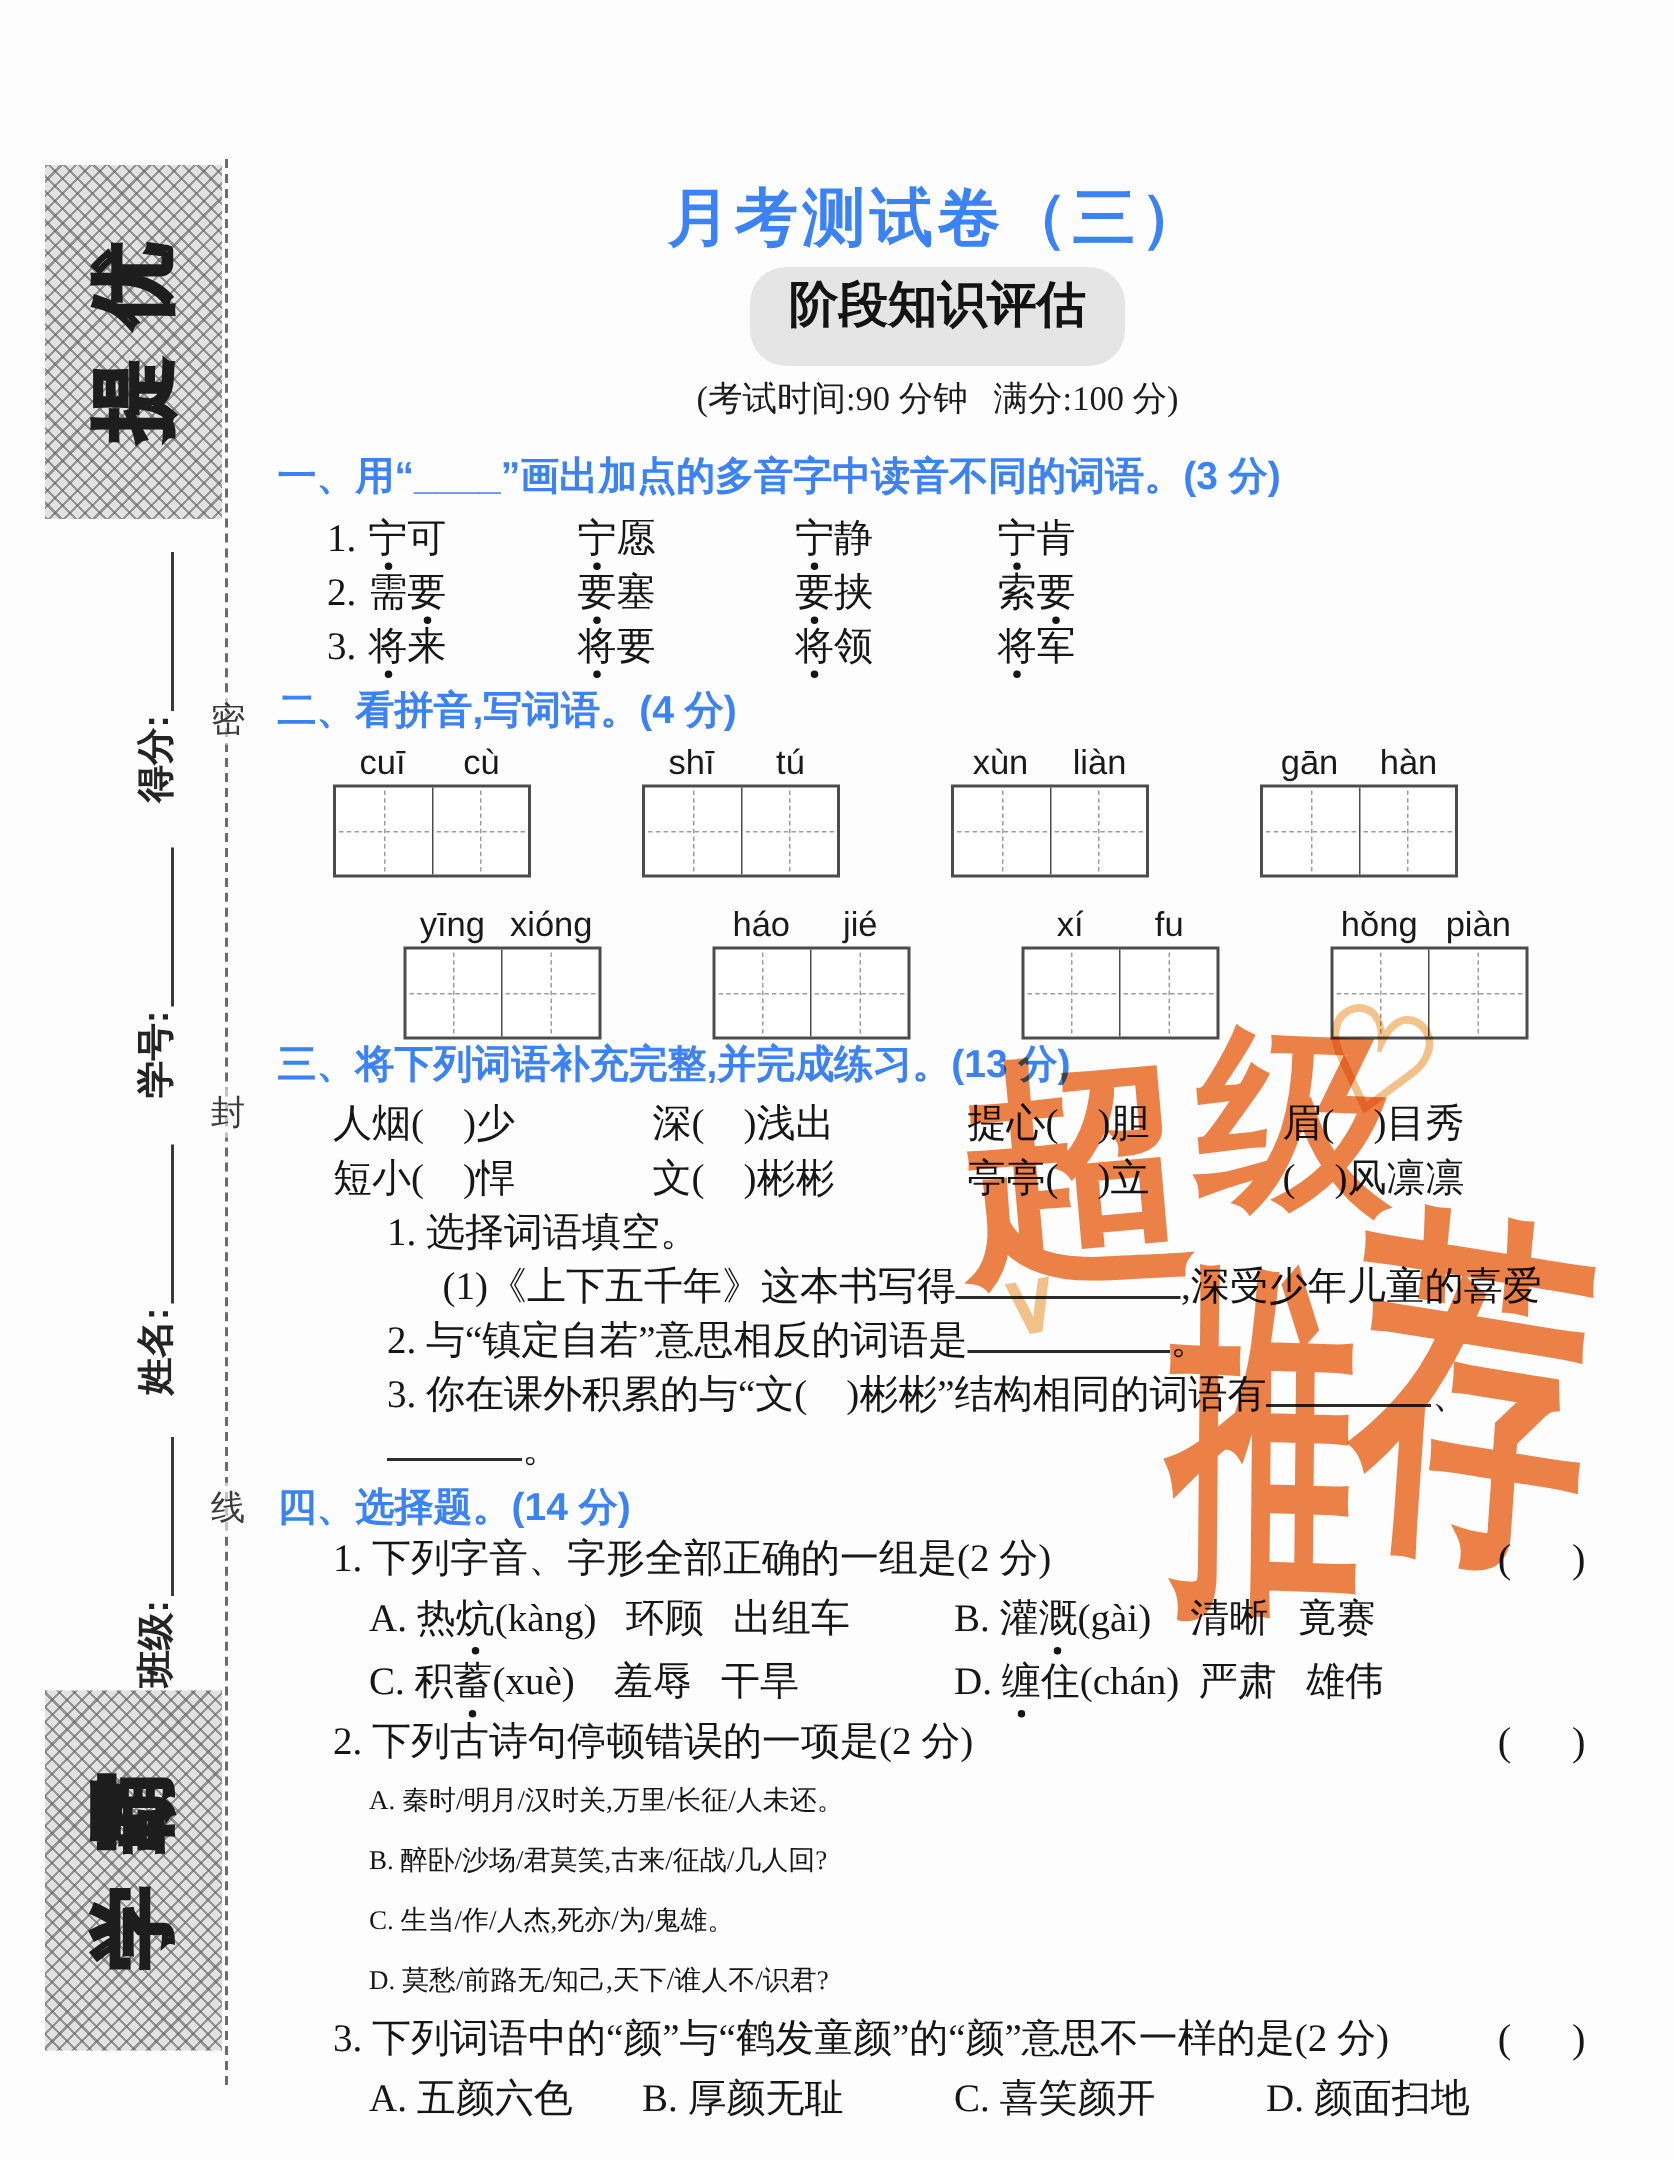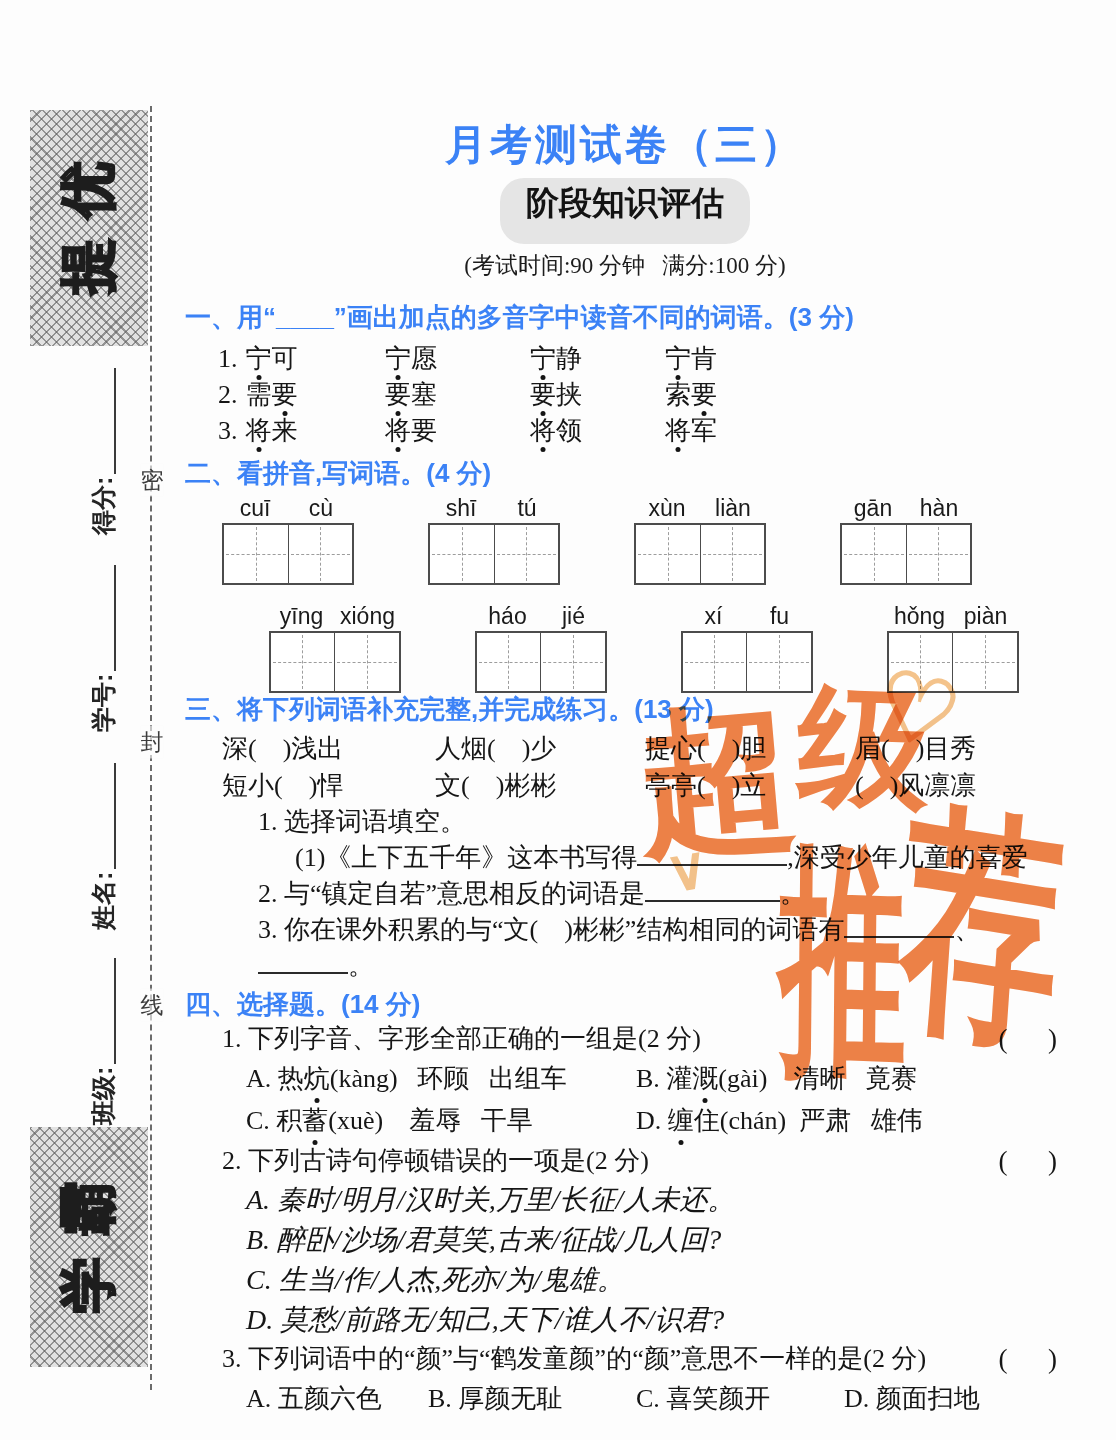--- a/index.html
+++ b/index.html
@@ -115,21 +115,21 @@
   .w150 { width:150px; } .w135 { width:135px; }
   .w110 { width:110px; } .w90 { width:90px; }
 
   
   .q-stem { position:relative; padding-left:37px; font-size:26px; line-height:38px; }
   .bracket { position:absolute; right:8px; top:0; font-size:27px; white-space:pre; }
   .q1-row {
     display:grid; grid-template-columns:390px auto;
     padding-left:61px; font-size:26px; line-height:42px; white-space:pre;
   }
-  .q2-option { padding-left:61px; font-size:28px; line-height:40px;font-style:italic; }
+  .q2-option { padding-left:61px; font-size:18px; line-height:40px; }
   #q3-options {
     display:grid; grid-template-columns:182px 208px 208px auto;
     padding-left:61px; font-size:26px; line-height:38px; margin-top:2px;
   }
 
   
   .hw {
     position:absolute; line-height:1; z-index:5;
     font-family:"Liberation Sans", sans-serif; font-weight:700;
     color:#ed7433; opacity:.9; mix-blend-mode:multiply; pointer-events:none;
@@ -288,21 +288,21 @@
             <div class="tian-grid">
               <div class="tian-cell"></div>
               <div class="tian-cell"></div>
             </div>
           </div>
         </div>
       </div>
 
     <div class="sec-heading" id="s3-heading">三、将下列词语补充完整,并完成练习。(13 分)</div>
     <div id="cloze-rows">
-        <div class="cloze-row"><span class="cloze-item">深(    )浅出</span><span class="cloze-item">人烟(    )少</span><span class="cloze-item">提心(    )胆</span><span class="cloze-item">眉(    )目秀</span></div>
+        <div class="cloze-row"><span class="cloze-item">人烟(    )少</span><span class="cloze-item">深(    )浅出</span><span class="cloze-item">提心(    )胆</span><span class="cloze-item">眉(    )目秀</span></div>
         <div class="cloze-row"><span class="cloze-item">短小(    )悍</span><span class="cloze-item">文(    )彬彬</span><span class="cloze-item">亭亭(    )立</span><span class="cloze-item">(    )风凛凛</span></div>
       </div>
 
     <div class="sub-line pl73">1. 选择词语填空。</div>
     <div class="sub-line pl110">
       <span class="ws-pre">(1)《上下五千年》这本书写得</span><span class="blank w150"></span><span class="ws-pre">,深受少年儿童的喜爱</span>
     </div>
     <div class="sub-line pl73">
       <span class="ws-pre">2. 与“镇定自若”意思相反的词语是</span><span class="blank w135"></span><span class="ws-pre">。</span>
     </div>

